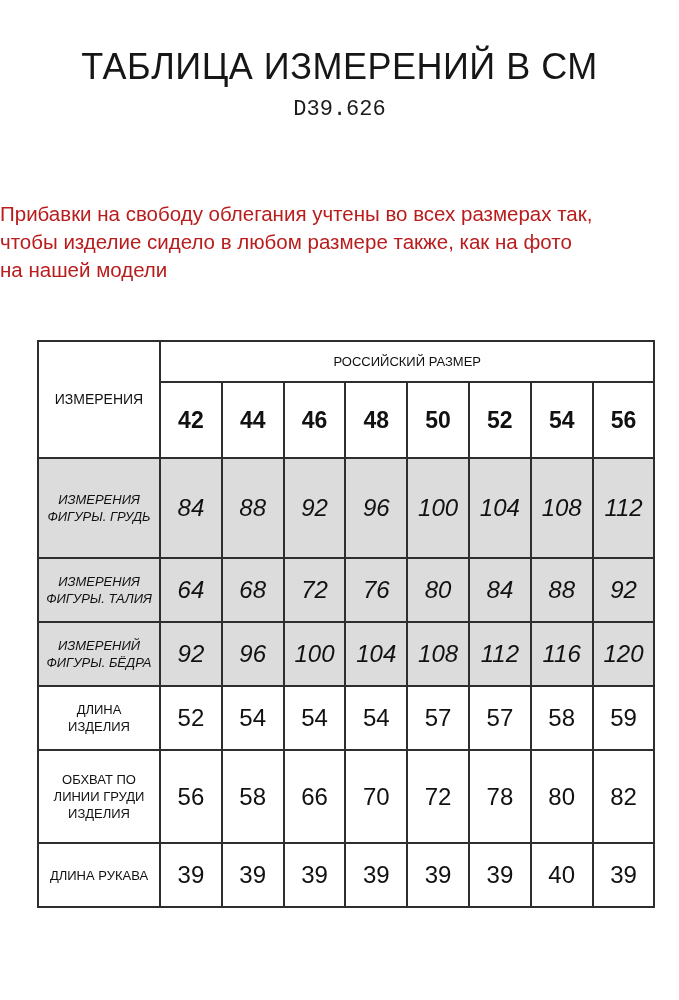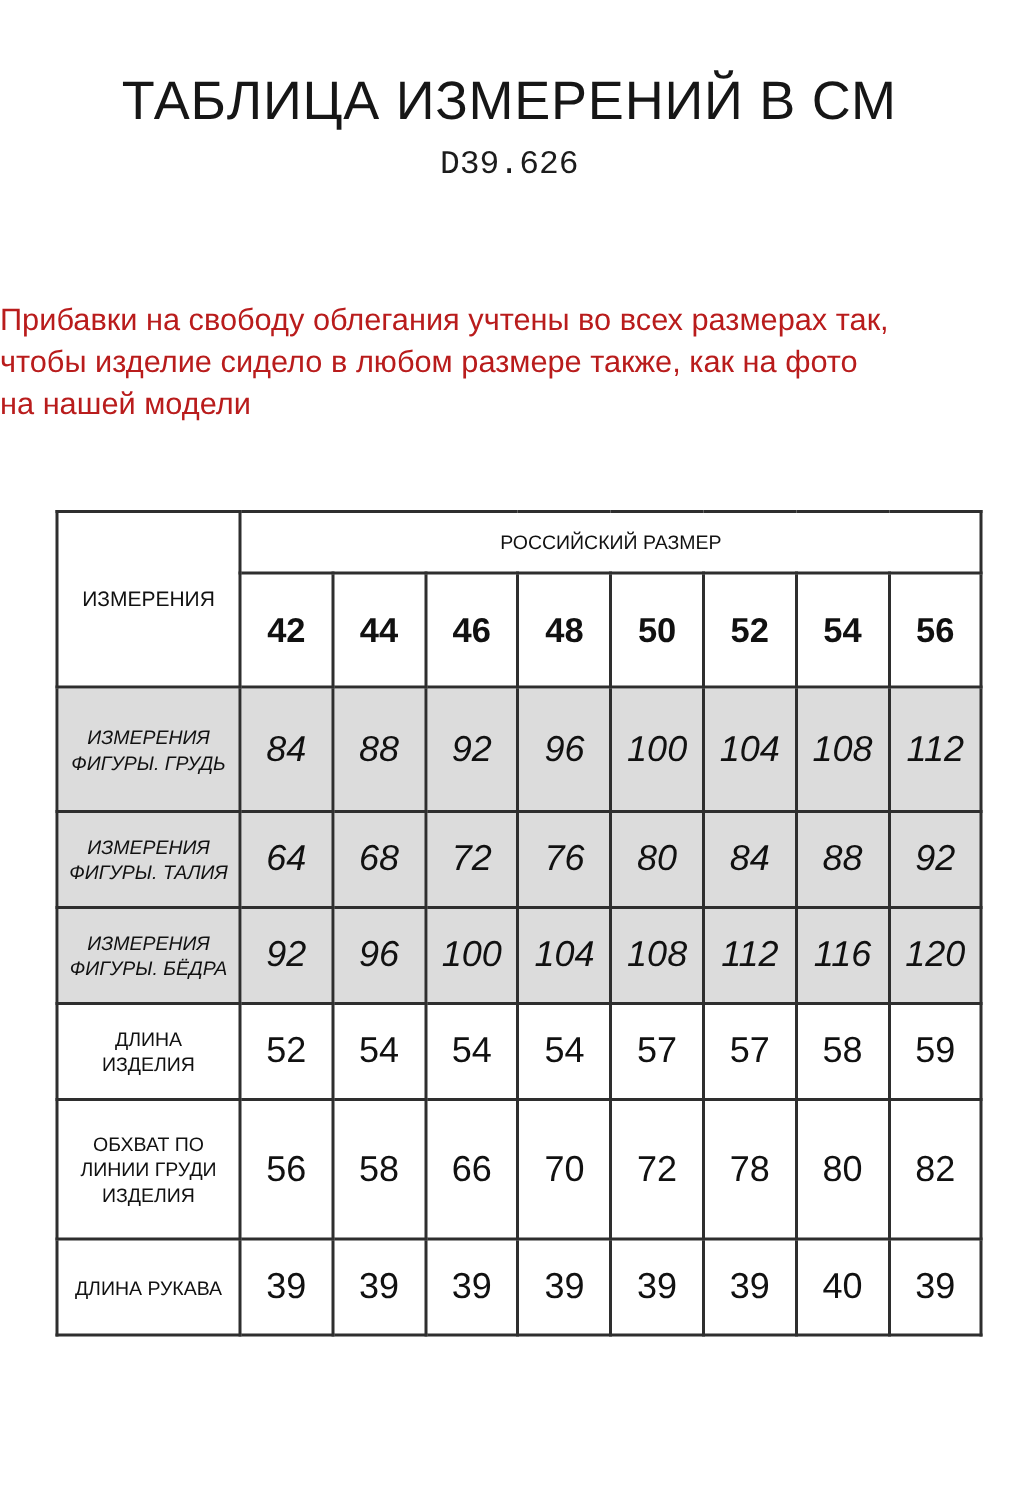--- a/index.html
+++ b/index.html
@@ -64,21 +64,21 @@
   .sizes-row td {
     height: 76px;
     font-size: 23px;
     font-weight: 700;
   }
   td.corner-cell {
     font-size: 14px;
     font-weight: 400;
   }
   tr.data-row td { height: 64px; }
-  tr.data-row.first-data td { height: 83px; text-align: center; }
+  tr.data-row.first-data td { height: 100px; text-align: center; }
   tr.data-row.tall td { height: 93px; }
   td.row-label {
     font-size: 13px;
     line-height: 17px;
     padding: 2px 6px;
   }
   td.row-value { font-size: 24px; }
   tr.shaded td { background: #dcdcdc; }
   tr.shaded td { font-style: italic; }
 </style>
@@ -142,21 +142,21 @@
         <td class="row-value">68</td>
         <td class="row-value">72</td>
         <td class="row-value">76</td>
         <td class="row-value">80</td>
         <td class="row-value">84</td>
         <td class="row-value">88</td>
         <td class="row-value">92</td>
       </tr>
 
       <tr class="data-row shaded">
-        <td class="row-label">ИЗМЕРЕНИЯ ФИГУРЫ. БЁДРА</td>
+        <td class="row-label">ИЗМЕРЕНИЙ ФИГУРЫ. БЁДРА</td>
         <td class="row-value">92</td>
         <td class="row-value">96</td>
         <td class="row-value">100</td>
         <td class="row-value">104</td>
         <td class="row-value">108</td>
         <td class="row-value">112</td>
         <td class="row-value">116</td>
         <td class="row-value">120</td>
       </tr>
 

